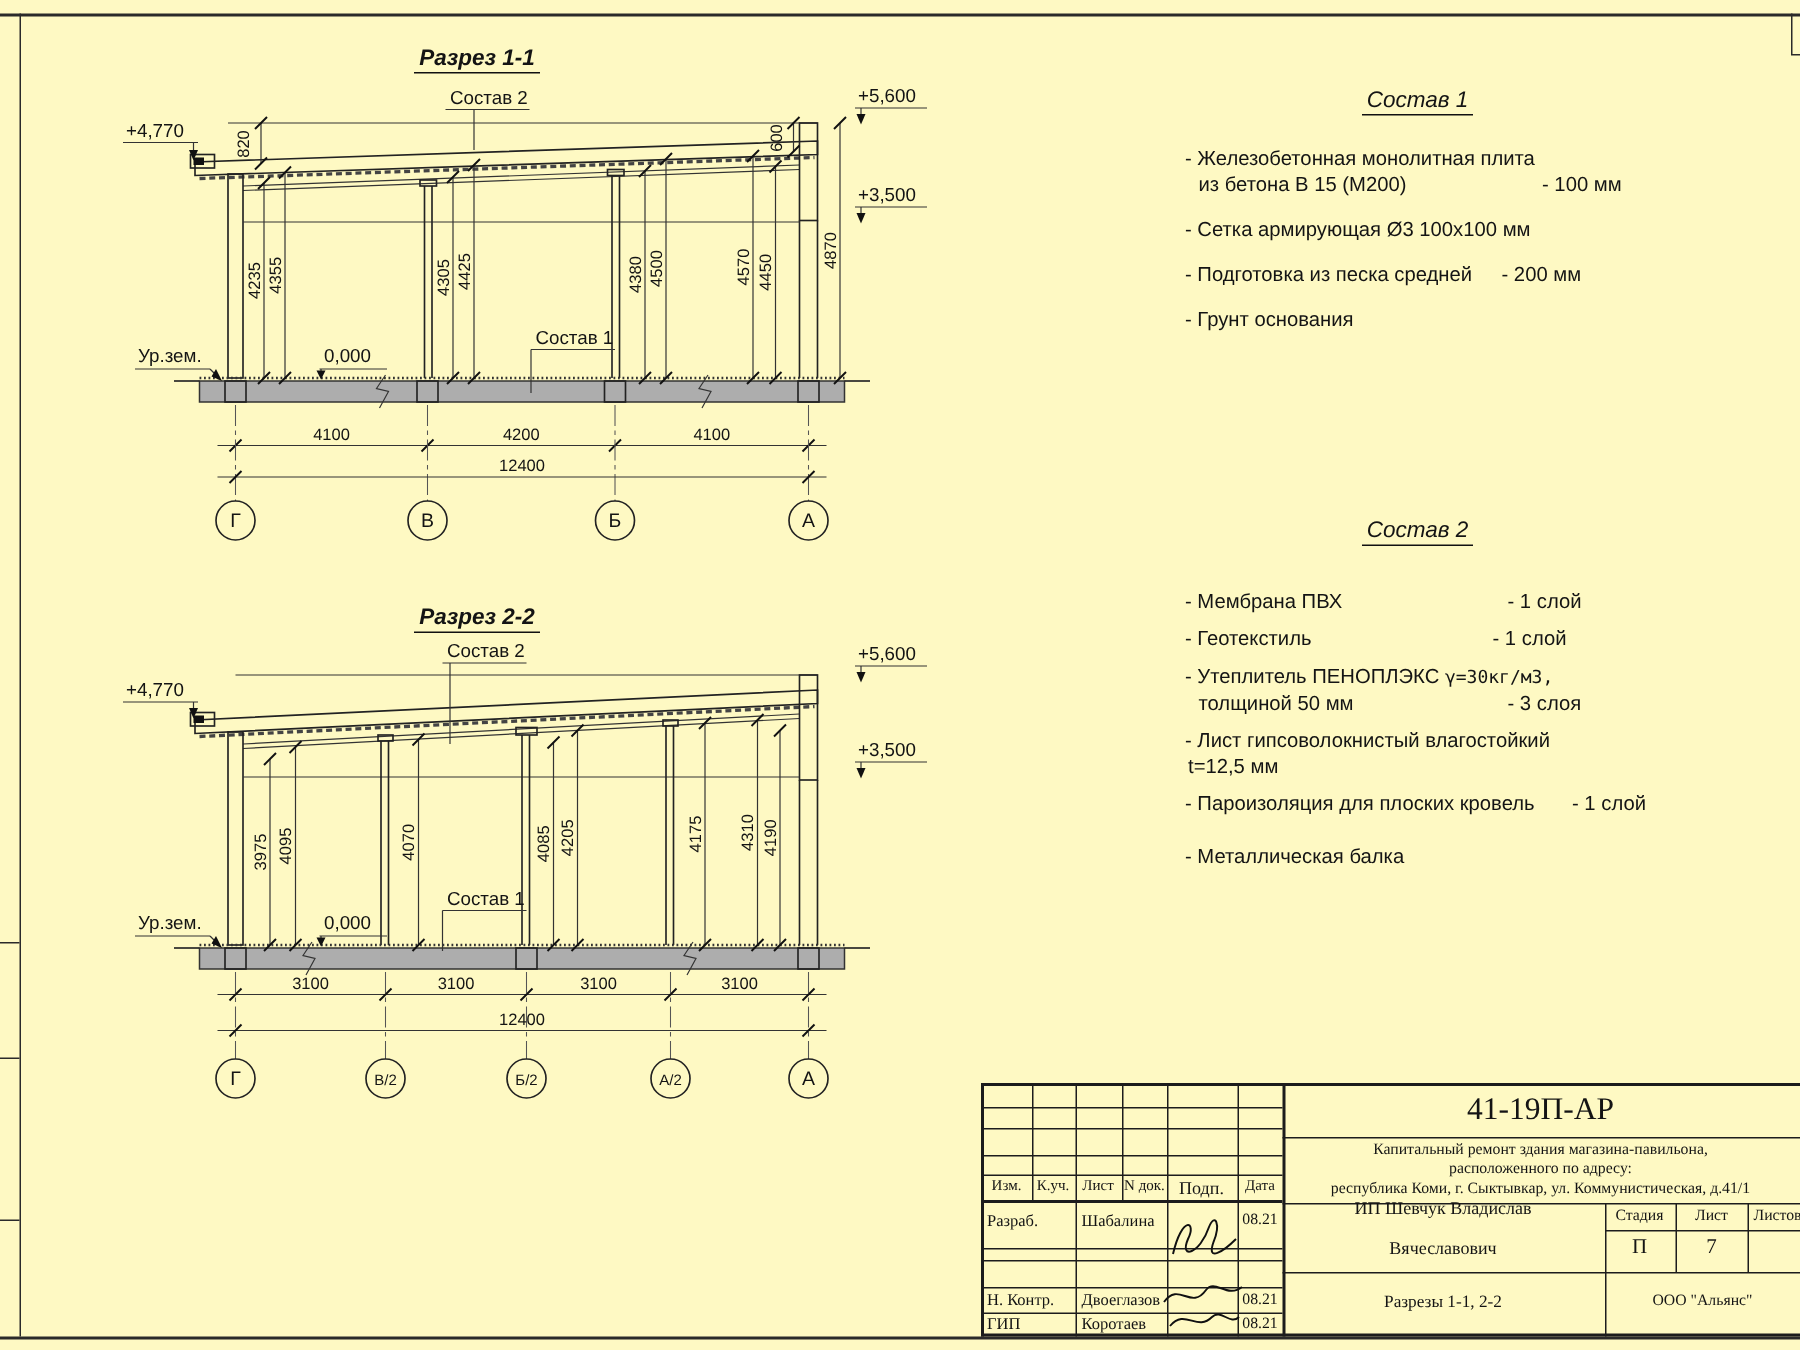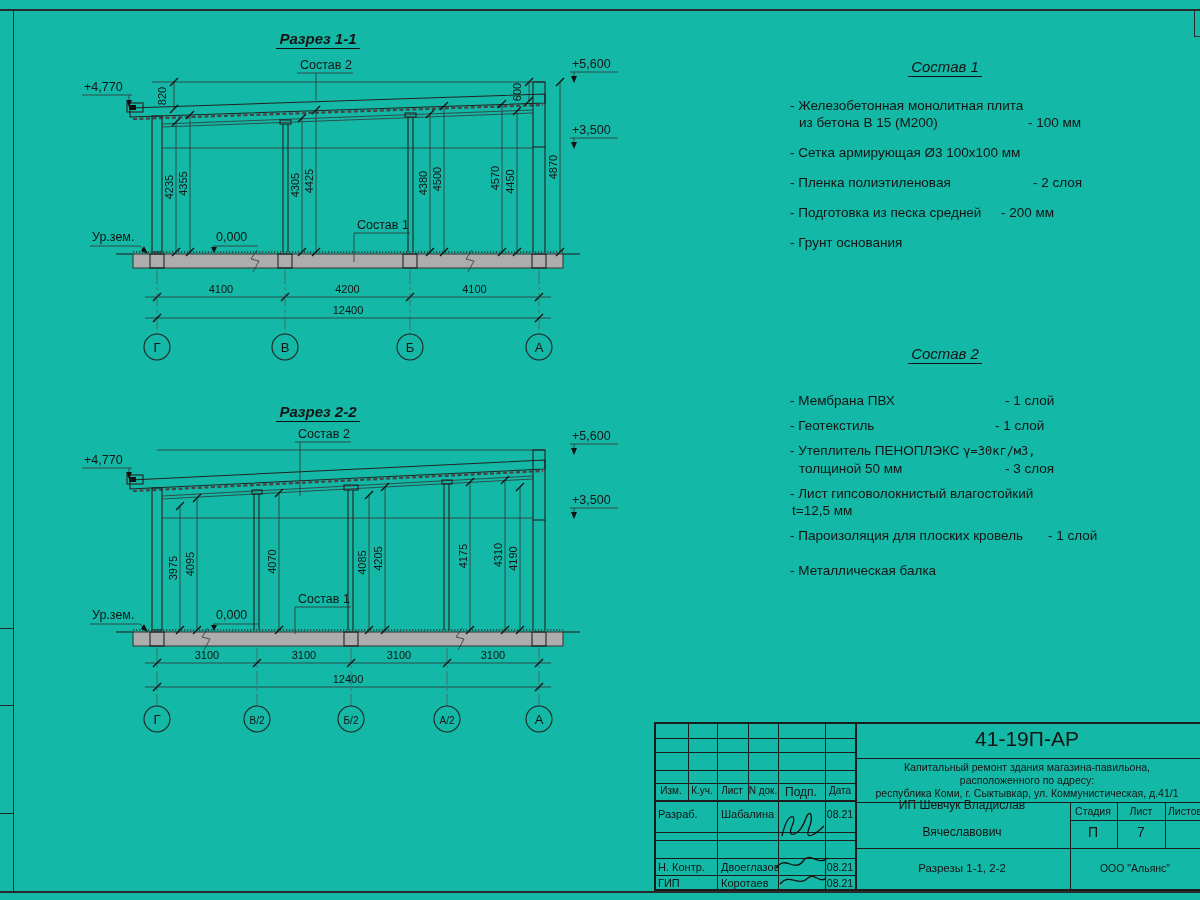--- a/index.html
+++ b/index.html
@@ -1,16 +1,16 @@
 <!DOCTYPE html>
 <html><head>
 <meta charset="utf-8">
 <style>
   html,body{margin:0;padding:0;}
-  .page{position:relative;width:1200px;height:900px;background:#14b8a6;overflow:hidden;
+  .page{position:relative;width:1200px;height:900px;background:#fef9c3;overflow:hidden;
         font-family:"Liberation Sans",sans-serif;color:#141414;}
   
   .hl,.vl{position:absolute;background:#2a2a2a;}
   .hl{height:1px;} .vl{width:1px;}
   .hl2{height:2px;} .vl2{width:2px;}
   
   svg text{font-family:"Liberation Sans",sans-serif;fill:#141414;}
   .ln{stroke:#222;stroke-width:1.1;fill:none;}
   .thin{stroke:#333;stroke-width:0.8;fill:none;}
   .tick{stroke:#111;stroke-width:1.3;}
@@ -26,21 +26,21 @@
   .sostav{position:absolute;width:400px;font-size:13.5px;line-height:17px;}
   .s-title{width:310px;text-align:center;font-size:15px;font-style:italic;}
   .s-title span{border-bottom:1.2px solid #111;padding:0 3px 1px;}
   .s-item{position:relative;}
   .s-item .l2{padding-left:9px;}
   .s-item .val{position:absolute;bottom:0;white-space:nowrap;}
   .mono{font-family:"DejaVu Sans Mono",monospace;font-size:12px;}
   
   #tb{position:absolute;left:654px;top:722px;width:546px;height:169px;}
   #tb .hl,#tb .vl,#tb .hl2,#tb .vl2{background:#1c1c1c;}
-  .tb-t{position:absolute;white-space:nowrap;}
+  .tb-t{position:absolute;white-space:nowrap;font-family:Liberation Serif, serif;}
   .ctr{transform:translateX(-50%);}
 </style>
 </head>
 <body>
 
 <div class="page">
 
   <div class="hl hl2" style="left:0;top:9px;width:1200px"></div>
   <div class="vl" style="left:1194px;top:9px;height:27px"></div>
   <div class="hl" style="left:1194px;top:36px;width:6px"></div>
@@ -329,24 +329,20 @@
     </div>
     <div class="s-item" style="margin-bottom:13px">
       <div>- Железобетонная  монолитная плита</div>
       <div class="l2">из бетона В 15 (М200)</div>
       <span class="val" style="left:238px">- 100 мм</span>
     </div>
     <div class="s-item" style="margin-bottom:13px">
       <div>- Сетка армирующая Ø3 100х100 мм</div>
     </div>
     <div class="s-item" style="margin-bottom:13px">
-      <div>- Пленка полиэтиленовая</div>
-      <span class="val" style="left:243px">- 2 слоя</span>
-    </div>
-    <div class="s-item" style="margin-bottom:13px">
       <div>- Подготовка из песка средней</div>
       <span class="val" style="left:211px">- 200 мм</span>
     </div>
     <div class="s-item">
       <div>- Грунт основания</div>
     </div>
   </div>
 
   <div class="sostav" style="left:790px;top:345px">
     <div class="s-title" style="margin-bottom:30px">

